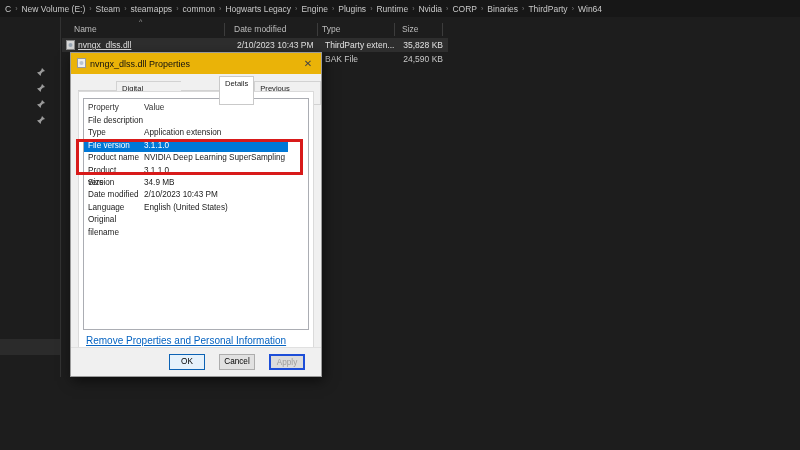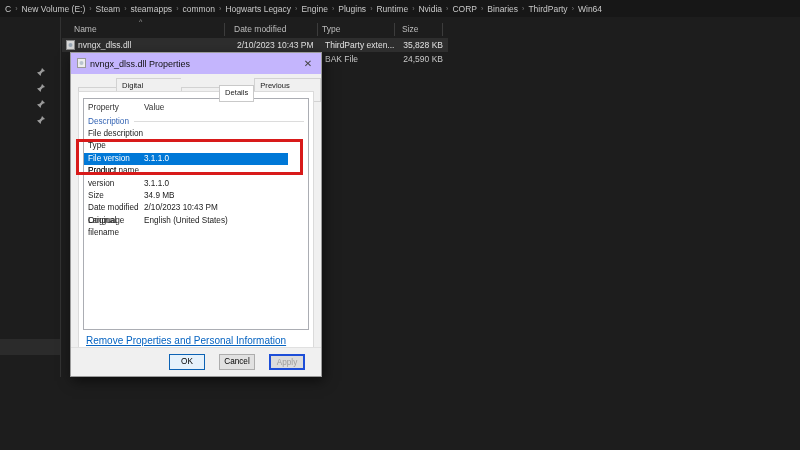--- a/index.html
+++ b/index.html
@@ -22,41 +22,41 @@
   .list-header { position:absolute; top:22px; left:59px; width:386px; height:15px;
     color:#bdbdbd; font-size:8.5px; }
   .hcell { position:absolute; top:2px; }
   .hname { left:15px; } .hdate { left:175px; } .htype { left:263px; } .hsize { left:343px; }
   .hdiv { position:absolute; top:1px; width:1px; height:13px; background:#3c3c3c; }
   .sort-caret { position:absolute; left:80px; top:-4px; color:#9a9a9a; font-size:7px; }
   .filerow { position:absolute; left:62px; width:386px; height:14px; font-size:8.5px; color:#c8c8c8; }
   .row1 { top:38px; background:#2e2e2e; color:#e2e2e2; }
   .row2 { top:52px; }
   .fcell { position:absolute; top:2px; white-space:nowrap; }
-  .fname { left:16px; } .fdate { left:175px; } .ftype { left:263px; overflow:hidden; max-width:76px; }
+  .fname { left:16px;text-decoration:underline; } .fdate { left:175px; } .ftype { left:263px; overflow:hidden; max-width:76px; }
   .fsize { left:300px; width:81px; text-align:right; }
   .fileicon { position:absolute; left:4px; top:2px; }
 
   
   .dialog { position:absolute; left:70px; top:52px; width:252px; height:325px; background:#f0f0f0;
     border:1px solid #9b9b9b; box-shadow:2px 4px 12px rgba(0,0,0,.55); z-index:10; }
-  .dlg-title { position:absolute; top:0; left:0; right:0; height:21px; background:#c4b5fd;
+  .dlg-title { position:absolute; top:0; left:0; right:0; height:21px; background:#eab308;
     display:flex; align-items:center; padding:0 4px; font-size:9px; color:#111; }
   .dlg-title-icon { margin:0 4px 0 2px; }
   .dlg-close { margin-left:auto; width:18px; height:17px; text-align:center; line-height:17px;
     color:#444; font-size:10px; cursor:pointer; }
   .dlg-tabs { position:absolute; top:25px; left:7px; display:flex; align-items:flex-end; font-size:7.6px; color:#1a1a1a; }
   .tab { padding:2px 5px 2px; background:#f0f0f0; border:1px solid #d2d2d2; border-right:none; cursor:pointer; }
   .tab:last-child { border-right:1px solid #d2d2d2; }
-  .tab.active { background:#ffffff; border:1px solid #c9c9c9; margin-top:-2px; padding-bottom:4px; position:relative; z-index:2; }
+  .tab.active { background:#ffffff; border:1px solid #c9c9c9; margin-top:-2px; padding-bottom:16px; position:relative; z-index:2; }
   .dlg-panel { position:absolute; top:38px; left:7px; width:236px; height:258px; background:#ffffff;
     border:1px solid #dadada; }
   .detail-list { position:absolute; left:4px; top:6px; width:226px; height:232px;
     border:1px solid #abadb3; background:#fff; overflow:hidden; padding-top:2px; }
-  .lr { display:flex; height:12.4px; line-height:12.4px; font-size:8.2px; color:#222; padding-left:4px;align-items:flex-end; }
+  .lr { display:flex; height:12.4px; line-height:12.4px; font-size:8.2px; color:#222; padding-left:4px; }
   .lr .p { width:56px; flex:none; }
   .lr .v { flex:1; white-space:nowrap; }
   .list-head { color:#333; height:14px; line-height:14px; }
   .group { color:#3464b4; height:13px; line-height:13px; align-items:center; }
   .group-line { flex:1; height:1px; background:#dcdcdc; margin:0 4px 0 5px; }
   .lr.sel { background:#0078d7; color:#fff; width:204px; }
   .redbox { position:absolute; left:5px; top:86px; width:227px; height:36px;
     border:3px solid #d81a1a; z-index:6; pointer-events:none; }
   .remove-link { position:absolute; left:7px; top:243px; font-size:10px; color:#0563c1;
     text-decoration:underline; cursor:pointer; white-space:nowrap; }
@@ -176,36 +176,34 @@
     <span class="tab active">Details</span>
     <span class="tab">Previous Versions</span>
   </div>
 
   <div class="dlg-panel">
     <div class="detail-list">
       <div class="lr list-head">
         <span class="p">Property</span>
         <span class="v">Value</span>
       </div>
-      <div class="lr group">
-        <span>Description</span>
-        <span class="group-line"></span>
-      </div>
       <div class="lr">
         <span class="p">File description</span>
       </div>
       <div class="lr">
         <span class="p">Type</span>
+        <span class="v">Application extension</span>
       </div>
       <div class="lr sel">
         <span class="p">File version</span>
         <span class="v">3.1.1.0</span>
       </div>
       <div class="lr">
         <span class="p">Product name</span>
+        <span class="v">NVIDIA Deep Learning SuperSampling</span>
       </div>
       <div class="lr">
         <span class="p">Product version</span>
         <span class="v">3.1.1.0</span>
       </div>
       <div class="lr">
         <span class="p">Size</span>
         <span class="v">34.9 MB</span>
       </div>
       <div class="lr">

